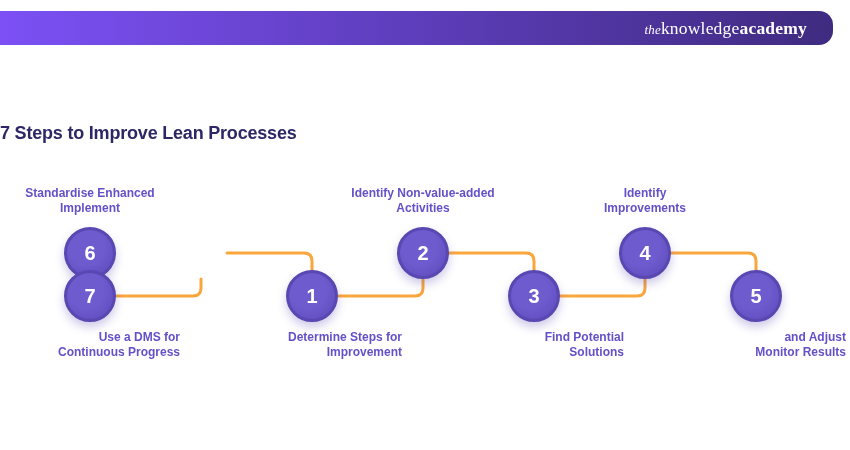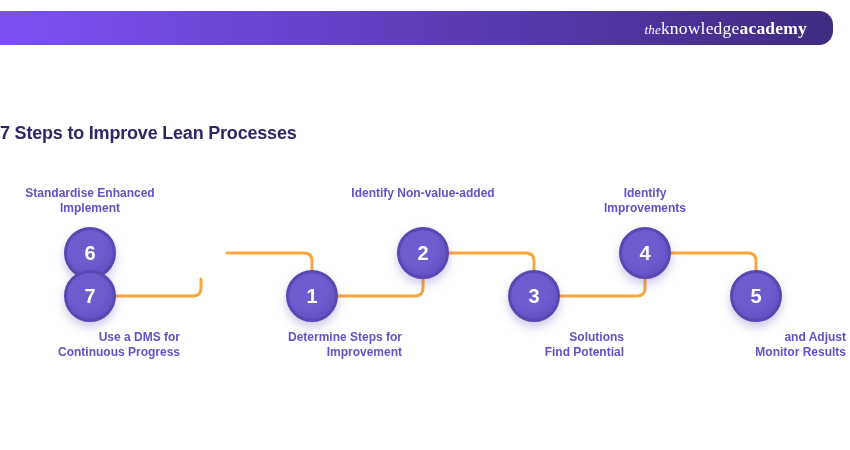--- a/index.html
+++ b/index.html
@@ -135,33 +135,34 @@
     </div>
     <div class="step-label">
       <div>Determine Steps for</div>
       <div>Improvement</div>
     </div>
   </div>
 
   <div class="step pos-above">
     <div class="step-label">
       <div>Identify Non-value-added</div>
+      <div>Activities</div>
     </div>
     <div class="step-circle">
       <span class="step-number">2</span>
     </div>
   </div>
 
   <div class="step pos-below">
     <div class="step-circle">
       <span class="step-number">3</span>
     </div>
     <div class="step-label">
+      <div>Find Potential</div>
       <div>Solutions</div>
-      <div>Find Potential</div>
     </div>
   </div>
 
   <div class="step pos-above">
     <div class="step-label">
       <div>Identify</div>
       <div>Improvements</div>
     </div>
     <div class="step-circle">
       <span class="step-number">4</span>

